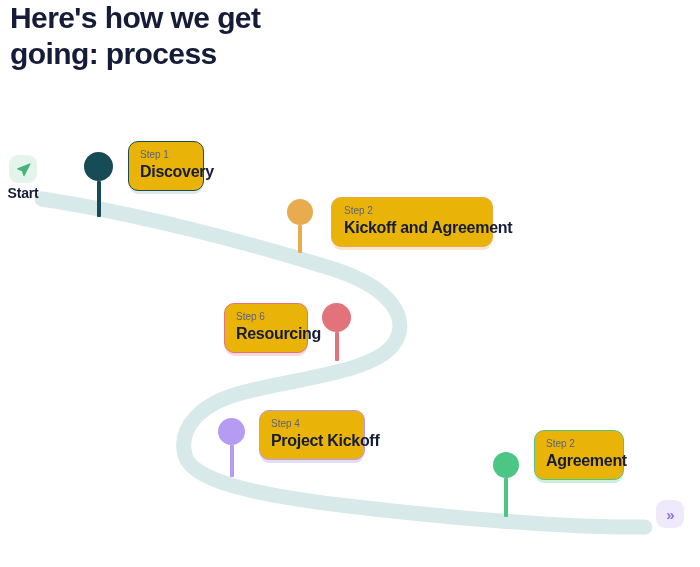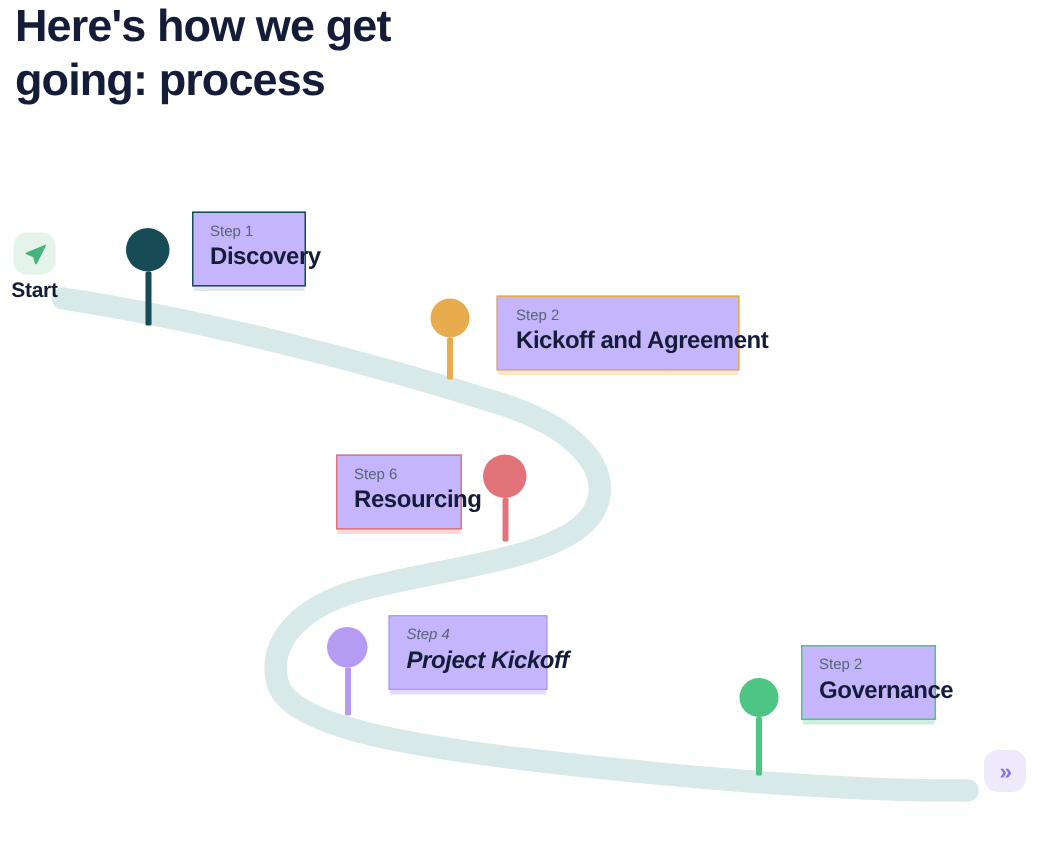--- a/index.html
+++ b/index.html
@@ -98,23 +98,23 @@
     border-radius: 50%;
   }
   .pin-stem {
     width: 4px;
     border-radius: 1px;
   }
 
   
   .step-card {
     position: absolute;
-    background: #c4b5fd;
+    background: #eab308;
     border: 1px solid #cdd4dd;
-    border-radius: 0;
+    border-radius: 10px;
     padding: 7px 11px 9px 11px;
     box-sizing: border-box;
   }
   .step-eyebrow {
     font-size: 10px;
     line-height: 12px;
     color: #5b6377;
     font-weight: 400;
     margin-bottom: 1px;
   }
@@ -193,23 +193,23 @@
   <div class="step-card" style="left:331px; top:197px; width:162px; border-color:#e8ab4e; box-shadow:0 4px 0 -1px #fbe7c8;padding-left:12px;">
     <div class="step-eyebrow">Step 2</div>
     <div class="step-title">Kickoff and Agreement</div>
   </div>
 
   <div class="step-card" style="left:224px; top:303px; width:84px; border-color:#e2737a; box-shadow:0 4px 0 -1px #fbd8da;">
     <div class="step-eyebrow">Step 6</div>
     <div class="step-title">Resourcing</div>
   </div>
 
-  <div class="step-card" style="left:259px; top:410px; width:106px; border-color:#b69bf2; box-shadow:0 4px 0 -1px #e4dbfb;font-style:italic;">
+  <div class="step-card" style="left:259px; top:410px; width:106px; border-color:#b69bf2; box-shadow:0 4px 0 -1px #e4dbfb;">
     <div class="step-eyebrow">Step 4</div>
     <div class="step-title">Project Kickoff</div>
   </div>
 
   <div class="step-card" style="left:534px; top:430px; width:90px; border-color:#4cc585; box-shadow:0 4px 0 -1px #cdf0de;">
     <div class="step-eyebrow">Step 2</div>
-    <div class="step-title">Governance</div>
+    <div class="step-title">Agreement</div>
   </div>
 
 </div>
 
 </body></html>

